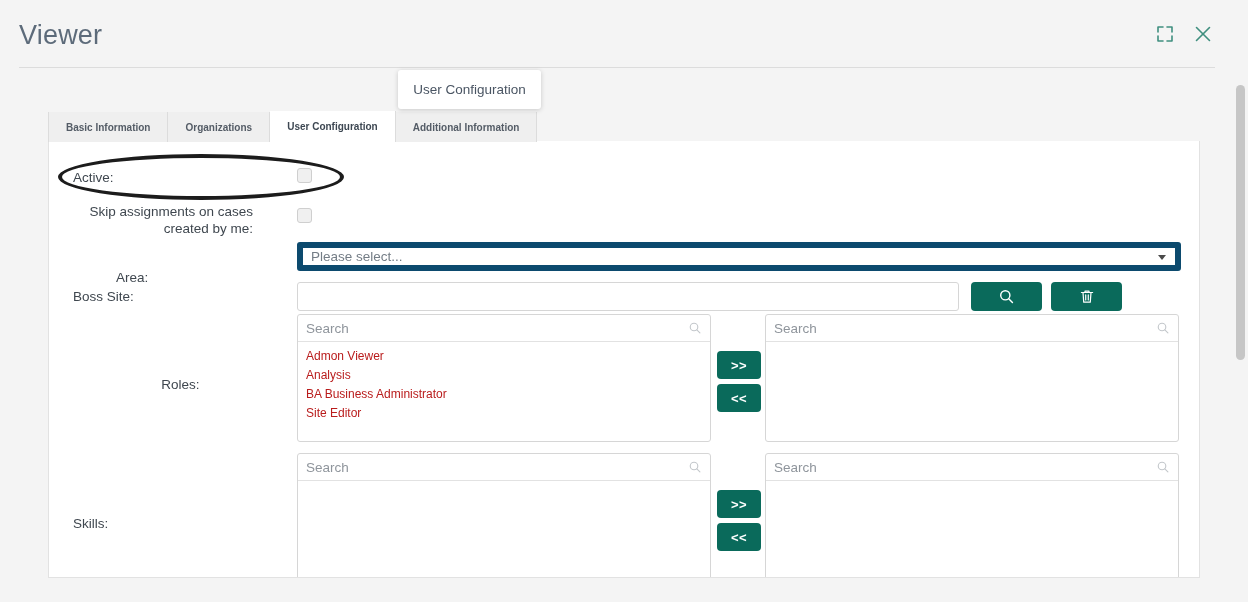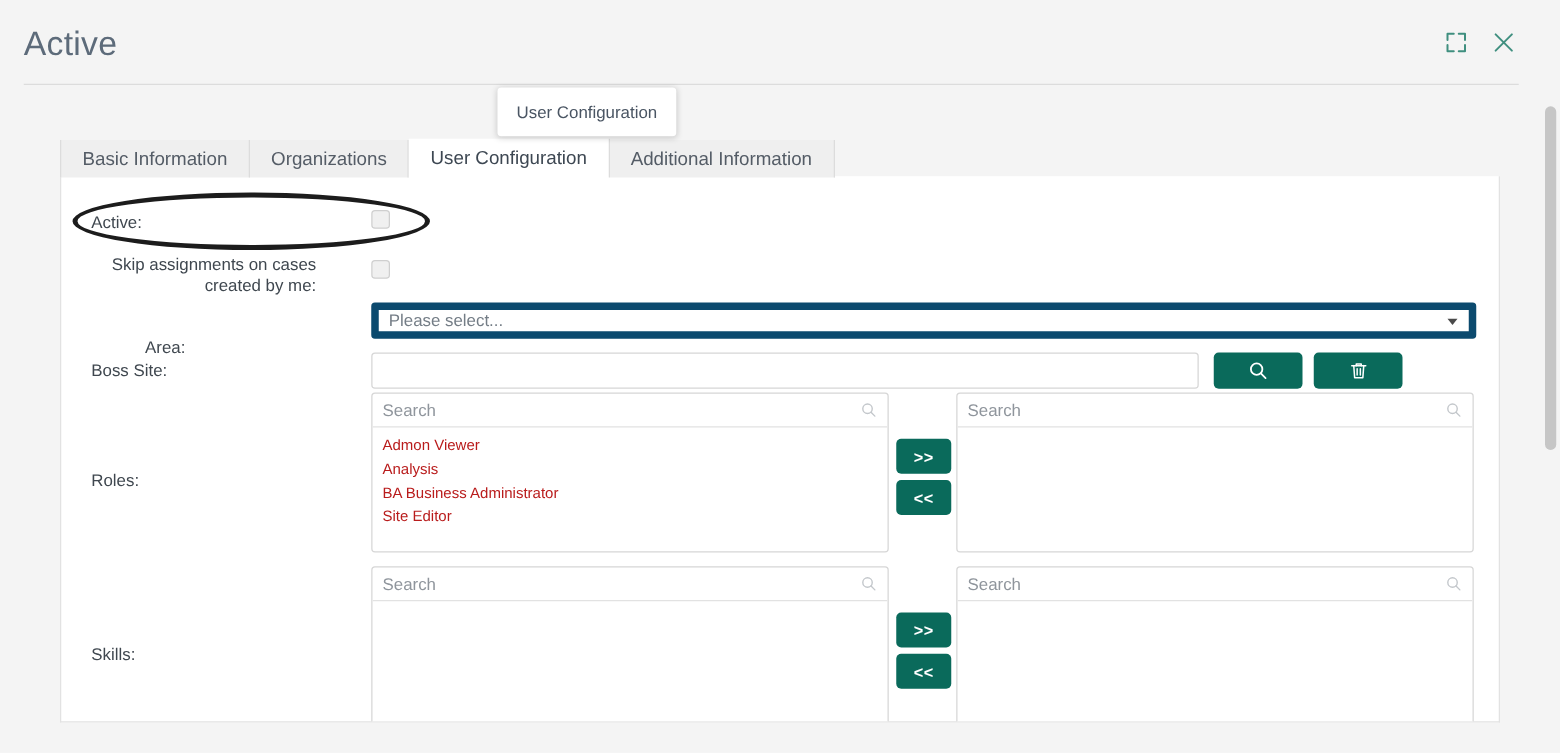--- a/index.html
+++ b/index.html
@@ -72,26 +72,27 @@
     position: absolute;
     left: 48px; top: 111px;
     display: flex;
     align-items: flex-end;
     z-index: 20;
   }
   .tab {
     height: 30px;
     padding: 0 17px;
     display: flex; align-items: center;
-    font-size: 15px;
+    font-size: 10px;
     color: #545c66;
     background: #efefef;
     border-right: 1px solid #dcdcdc;
     cursor: pointer;
     white-space: nowrap;
+    font-weight: bold;
   }
   .tab:first-child { border-left: 1px solid #dcdcdc; }
   .tab.active {
     background: #ffffff;
     color: #3d4752;
     height: 31px;
     border-right: 1px solid #dcdcdc;
   }
 
   
@@ -257,21 +258,21 @@
     border-radius: 5px;
     cursor: pointer;
   }
 </style>
 </head>
 <body>
 
 <div id="app">
 
   <div class="page-header">
-    <div class="page-title">Active</div>
+    <div class="page-title">Viewer</div>
 
     <div class="header-icons">
       <div class="hicon">
         <svg width="20" height="20" viewBox="0 0 20 20" fill="none" stroke="currentColor" stroke-width="1.6" stroke-linecap="round" stroke-linejoin="round">
           <polyline points="3,8 3,3 8,3"></polyline>
           <polyline points="12,3 17,3 17,8"></polyline>
           <polyline points="17,12 17,17 12,17"></polyline>
           <polyline points="8,17 3,17 3,12"></polyline>
         </svg>
       </div>
@@ -329,21 +330,21 @@
           <line x1="3" y1="5" x2="17" y2="5"></line>
           <path d="M7.5 5 V3.3 H12.5 V5"></path>
           <path d="M5 5 L5.9 17 H14.1 L15 5"></path>
           <line x1="8.4" y1="8" x2="8.4" y2="14.3"></line>
           <line x1="11.6" y1="8" x2="11.6" y2="14.3"></line>
         </svg>
       </button>
     </div>
 
     <div class="form-row" style="top:173px;">
-      <div class="row-label" style="top:62px;">Roles:</div>
+      <div class="row-label" style="top:62px;text-align:center;">Roles:</div>
 
       <div class="dual-panel" style="left:248px; top:0; width:414px; height:128px;">
         <div class="dual-search">
           <span>Search</span>
           <span class="mag">
             <svg width="14" height="14" viewBox="0 0 20 20" fill="none" stroke="currentColor" stroke-width="1.6" stroke-linecap="round">
               <circle cx="8.6" cy="8.6" r="5.4"></circle>
               <line x1="12.6" y1="12.6" x2="17" y2="17"></line>
             </svg>
           </span>

